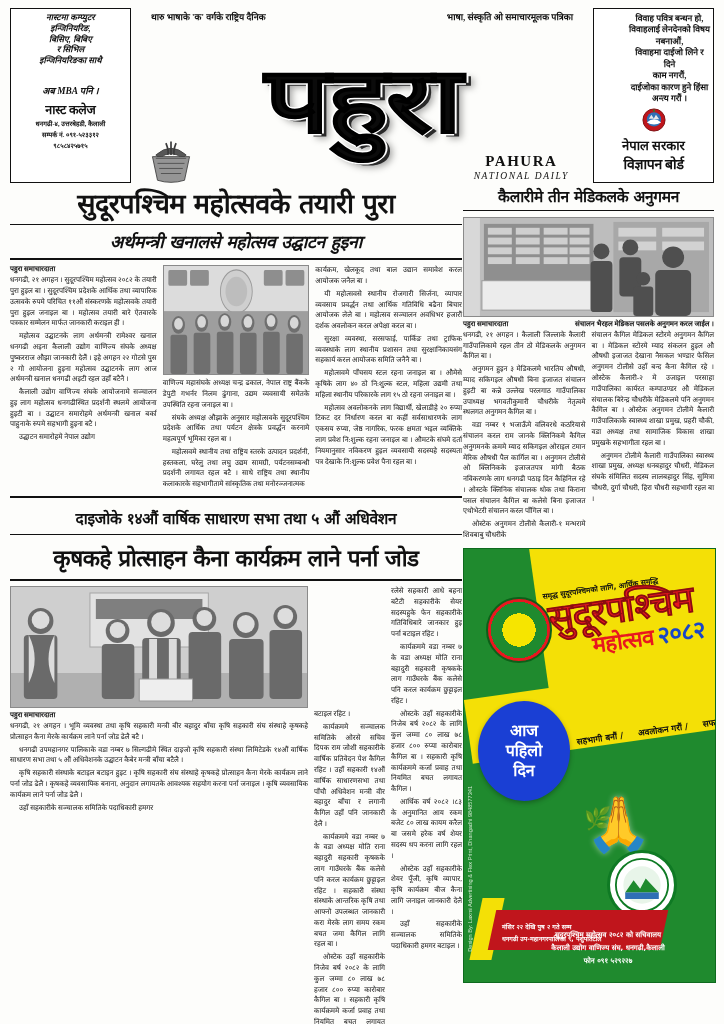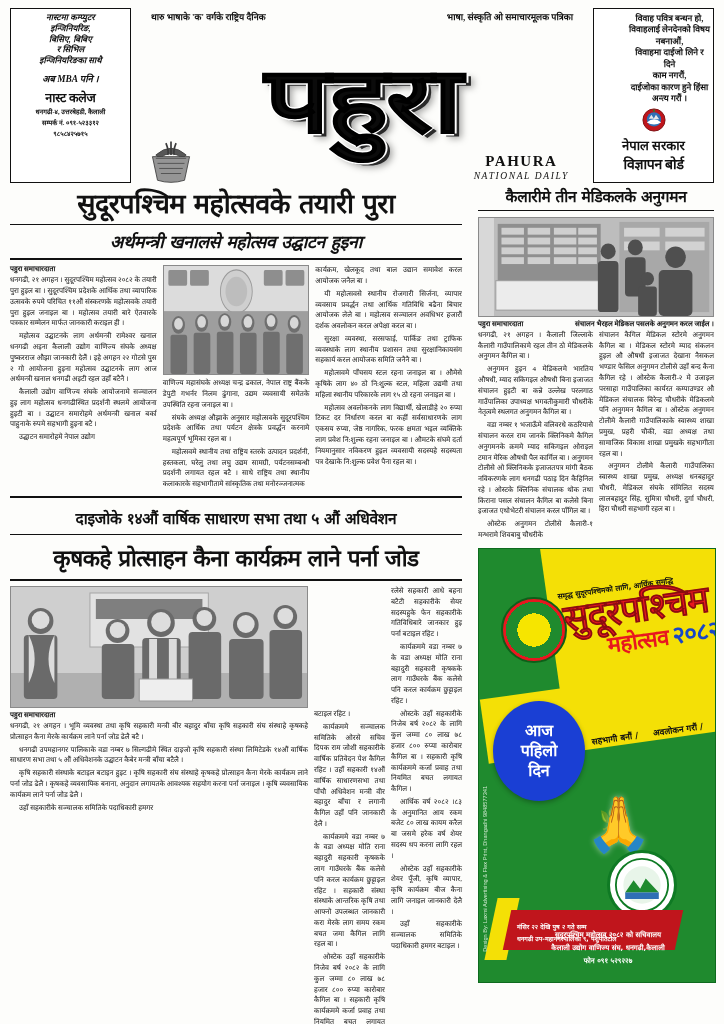--- a/index.html
+++ b/index.html
@@ -25,21 +25,21 @@
   .mast-side{
     border:1.5px solid #111;
     width:113px;flex:0 0 113px;
     padding:4px 3px;
     display:flex;flex-direction:column;align-items:center;justify-content:flex-start;
     text-align:center;
     background:#fff;
   }
   .mast-side.left{font-style:italic;}
   .ad-line{font-size:8.4px;line-height:1.28;font-weight:700;letter-spacing:0.1px;}
-  .ad-mba{font-size:9.4px;font-weight:700;margin-top:5px;}
+  .ad-mba{font-size:9.4px;font-weight:700;margin-top:17px;}
   .ad-college{font-size:12.5px;font-weight:800;margin-top:4px;font-style:normal;letter-spacing:-0.2px;}
   .ad-small{font-size:6.6px;line-height:1.35;font-style:normal;font-weight:700;margin-top:2px;}
 
   .mast-center{
     flex:1;display:flex;flex-direction:column;align-items:stretch;position:relative;
   }
   .mast-taglines{
     display:flex;justify-content:space-between;
     padding:2px 14px 0 14px;
     font-size:9px;font-weight:700;
@@ -79,21 +79,21 @@
     margin-top:5px;
     background:#1b1b1b;color:#fff;
     height:19px;display:flex;align-items:center;justify-content:space-between;
     padding:0 18px;font-size:9.6px;font-weight:700;
     font-family:"Liberation Sans", sans-serif;
   }
   .datebar .dseg{white-space:nowrap;}
   .datebar .dseg.mid{font-size:9px;}
 
   
-  .content{display:flex;gap:16px;margin-top:6px;height:792px;}
+  .content{display:flex;gap:1px;margin-top:6px;height:792px;}
   .col-left{width:452px;flex:0 0 452px;display:flex;flex-direction:column;}
   .col-right{flex:1;display:flex;flex-direction:column;}
 
   .headline{
     font-family:"DejaVu Sans", sans-serif;
     font-weight:700;font-size:27px;line-height:1.12;
     text-align:center;letter-spacing:-0.5px;
     padding-bottom:2px;
   }
   .rule-thin{border-bottom:1px solid #111;margin:3px 0 4px;}
@@ -483,21 +483,21 @@
       </div>
 
       <div style="display:flex;gap:5px;">
         <div class="byline" style="flex:0 0 auto;">पहुरा समाचारदाता</div>
         <div class="byline" style="flex:1;text-align:right;">संचालन भैरहल मेडिकल पसलके अनुगमन करल जाईल ।</div>
       </div>
 
       <div style="display:flex;gap:6px;">
         <div style="flex:1;">
           <p class="para">धनगढी, २१ अगहन । कैलाली जिल्लाके कैलारी गाउँपालिकामे रहल तीन ठो मेडिकलके अनुगमन कैगिल बा ।</p>
-          <p class="para indent">अनुगमन हुइन 4 मेडिकलमे भारतिय औषधी, म्याद सकिगइल औषधी बिना इजाजत संचालन हुइटी बा कन्ने उल्लेख परलगाठ गाउँपालिका उपाध्यक्ष भगवतीकुमारी चौधरीके नेतृत्वमे स्थलगत अनुगमन कैगिल बा ।</p>
+          <p class="para indent">अनुगमन हुइन ३ मेडिकलमे भारतिय औषधी, म्याद सकिगइल औषधी बिना इजाजत संचालन हुइटी बा कन्ने उल्लेख परलगाठ गाउँपालिका उपाध्यक्ष भगवतीकुमारी चौधरीके नेतृत्वमे स्थलगत अनुगमन कैगिल बा ।</p>
           <p class="para indent">वडा नम्बर १ भजाऊँमे वलिवरधे कठरियासे संचालन करल राम जानके क्लिनिकमे कैगिल अनुगमनके क्रममे म्याद सकिगइल ओराइल टमान मेरिक औषधी पैल कार्गिल बा । अनुगमन टोलीसे ओ क्लिनिकके इजाजतपत्र मांगी बैठक नविकरणके लाग धनगढी पठाइ दिन कैहिनिल रहे । ओस्टके क्लिनिक संचालक थोक तथा किराना पसल संचालन कैगिल बा कलेसे बिना इजाजत एथोभेटरी संचालन करल पाँगिल बा ।</p>
           <p class="para indent">ओस्टेक अनुगमन टोलीसे कैलारी-१ मन्भरामे शिवबाबु चौधरीके</p>
         </div>
         <div style="flex:1;">
           <p class="para">संचालन कैगिल मेडिकल स्टोरमे अनुगमन कैगिल बा । मेडिकल स्टोरमे म्याद संकलन हुइल औ औषधी इजाजत देखाना नैसकल भण्डार फेसिल अनुगमन टोलीसे उहाँ बन्द कैना कैगिल रहे । ओस्टेक कैलारी-२ मे उजाइल परसाहा गाउँपालिका कार्यरत कम्पाउण्डर औ मेडिकल संचालक बिरेन्द्र चौधरीके मेडिकलमे पनि अनुगमन कैगिल बा । ओस्टेक अनुगमन टोलीमे कैलारी गाउँपालिकाके स्वास्थ्य शाखा प्रमुख, प्रहरी चौकी, वडा अध्यक्ष तथा सामाजिक विकास शाखा प्रमुखके सहभागीता रहल बा ।</p>
           <p class="para indent">अनुगमन टोलीमे कैलारी गाउँपालिका स्वास्थ्य शाखा प्रमुख, अध्यक्ष धनबहादुर चौधरी, मेडिकल संघके संमिलित सदस्य लालबहादुर सिंह, सुमित्रा चौधरी, दुर्गा चौधरी, हिरा चौधरी सहभागी रहल बा ।</p>
         </div>
       </div>
 
       <div style="flex:1;margin-top:5px;">

